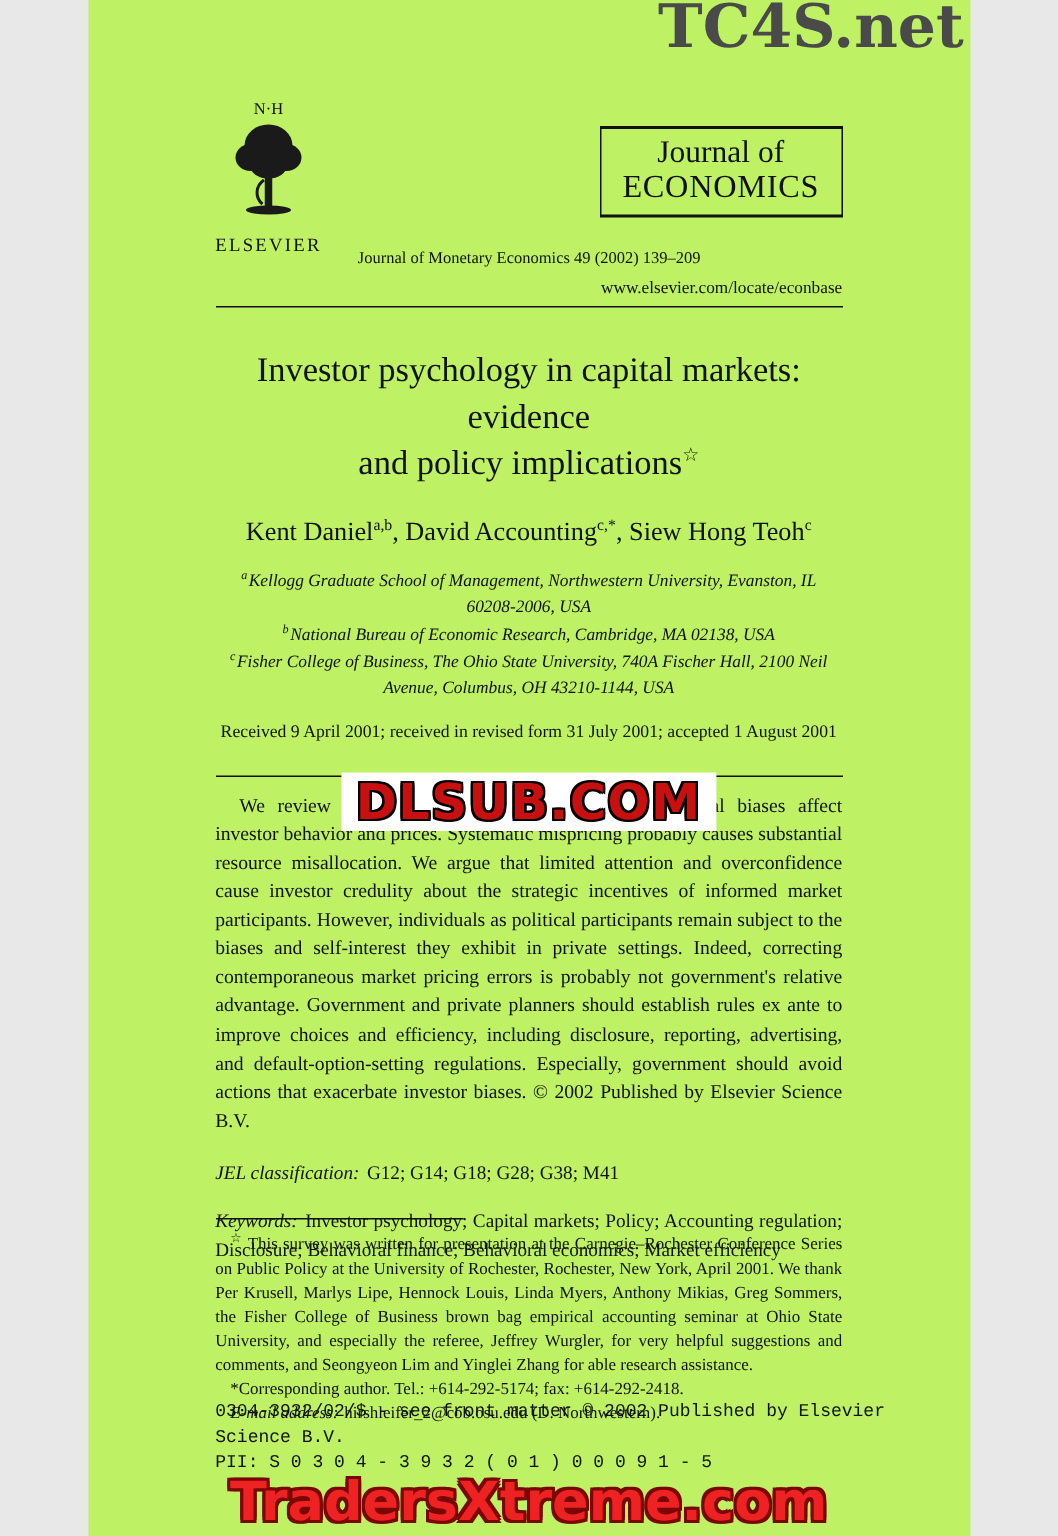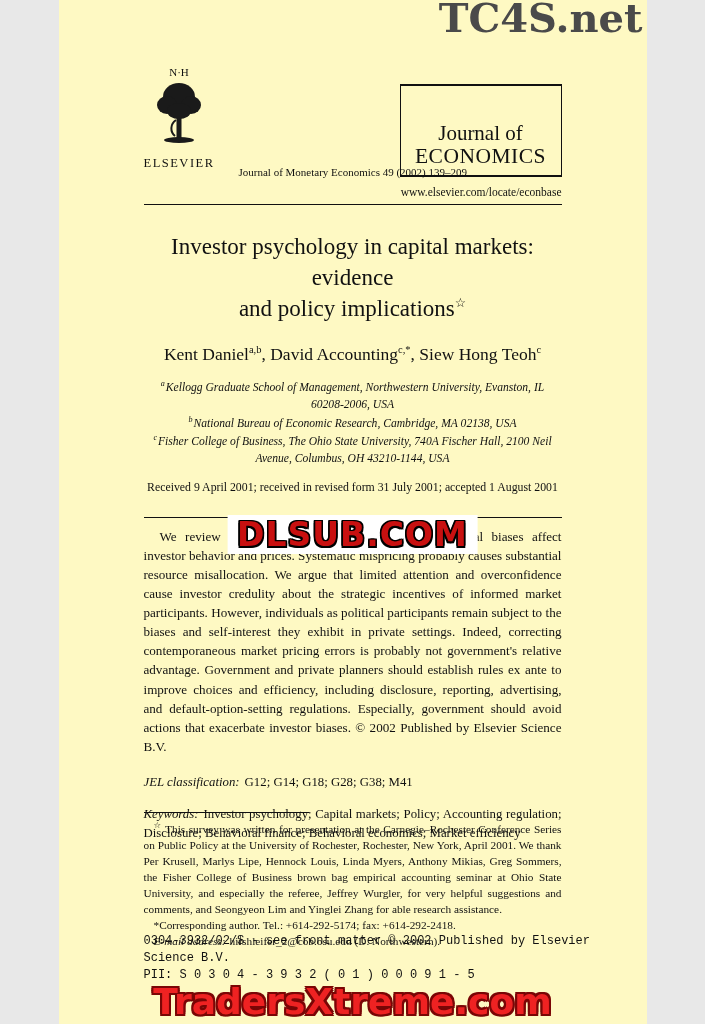--- a/index.html
+++ b/index.html
@@ -1,19 +1,19 @@
 <!DOCTYPE html>
 <html><head>
 <meta charset="utf-8">
 <style>
   * { margin:0; padding:0; box-sizing:border-box; }
   body { background:#e8e8e8; font-family:"Liberation Serif", serif; }
   .page {
     position:relative; width:588px; height:1024px; margin:0 auto;
-    background:#fef9c3; color:#111; overflow:hidden;
+    background:#bef264; color:#111; overflow:hidden;
     padding:0 85px;
   }
 
   
   .wm-top {
     position:absolute; top:-6px; right:4px;
     font-family:"DejaVu Serif", serif; font-weight:bold;
     font-size:40px; color:#4a4a4a; letter-spacing:0px; z-index:5;
   }
   .wm-mid {
@@ -37,21 +37,21 @@
   
   .header { position:relative; height:205px; border-bottom:1px solid #111; }
   .logo { position:absolute; left:0; top:66px; width:70px; text-align:center; }
   .logo svg { display:block; margin:0 auto; }
   .logo-word { font-size:12.5px; letter-spacing:1.5px; margin-top:4px; }
   .jbox {
     position:absolute; right:0; top:84px; width:162px; text-align:center;
     border:1px solid #111; border-top-width:2.5px; border-bottom-width:2.5px;
     padding:3px 4px 6px;
   }
-  .j1 { font-size:21px; line-height:1.15;margin-top:32px; }
+  .j1 { font-size:21px; line-height:1.15; }
   .j2, .j3 { font-size:21.5px; line-height:1.1; letter-spacing:0.5px; }
   .citation { position:absolute; left:95px; top:166px; font-size:11px; }
   .website  { position:absolute; right:0; top:186px; font-size:11.5px; }
 
   
   .title { margin-top:26px; text-align:center; font-weight:normal;
            font-size:23px; line-height:1.35; }
   .title sup { font-size:0.55em; }
   .authors { margin-top:20px; text-align:center; font-size:17.5px; }
   .authors sup { font-size:0.6em; }

